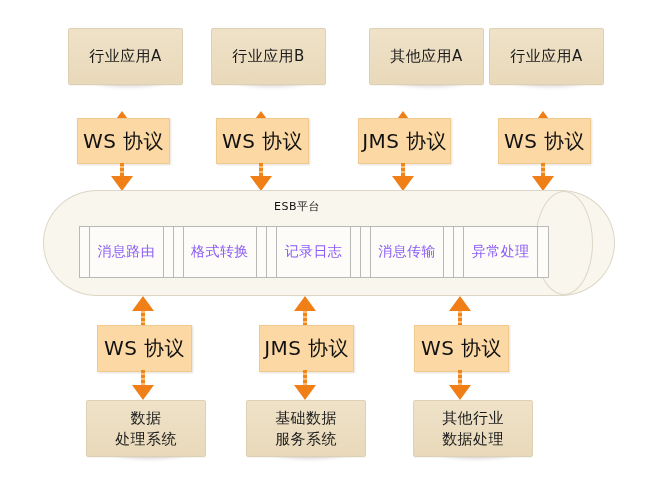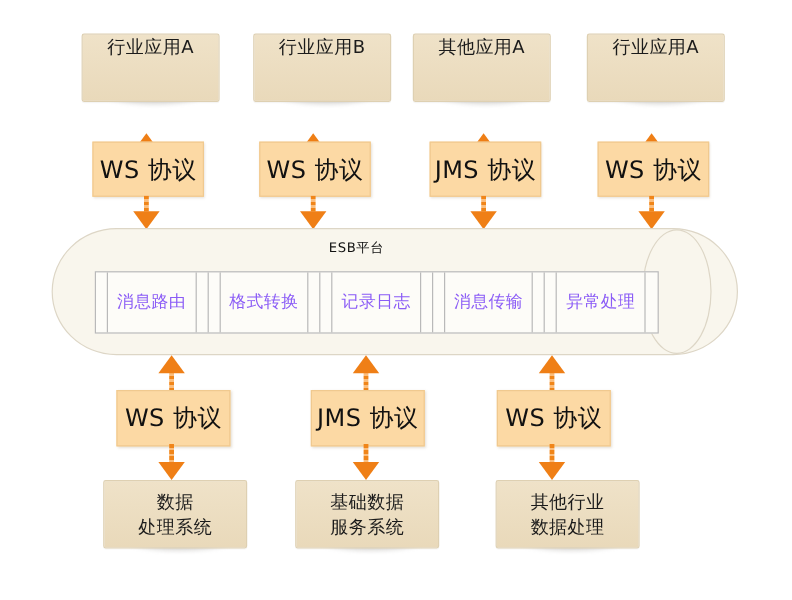--- a/index.html
+++ b/index.html
@@ -10,21 +10,21 @@
     overflow:hidden;
   }
   #stage{position:relative;width:660px;height:500px;}
 
   
   .app-box{
     position:absolute;
     background:linear-gradient(180deg,#efe2c8 0%,#e9d9ba 100%);
     border:1px solid #ded0b2;
     border-radius:2px;
-    display:flex;justify-content:center;
+    display:flex;align-items:center;justify-content:center;
     text-align:center;
     color:#1b1b1b;
     font-size:15px;
     line-height:21px;
     letter-spacing:0.4px;
     box-shadow:0 1px 0 rgba(0,0,0,0.04);
   }
   
   .app-box::after{
     content:"";
@@ -131,21 +131,21 @@
 <body>
 
 <div id="stage">
 
   <div class="app-box" style="left:68px;top:28px;width:113px;height:55px;">
     <span>行业应用A</span>
   </div>
   <div class="app-box" style="left:211px;top:28px;width:113px;height:55px;">
     <span>行业应用B</span>
   </div>
-  <div class="app-box" style="left:344px;top:28px;width:113px;height:55px;">
+  <div class="app-box" style="left:369px;top:28px;width:113px;height:55px;">
     <span>其他应用A</span>
   </div>
   <div class="app-box" style="left:489px;top:28px;width:113px;height:55px;">
     <span>行业应用A</span>
   </div>
 
   <div class="arrow up" style="left:109px;top:111px;height:29px;">
     <div class="shaft"></div>
       <div class="head"></div>
   </div>

